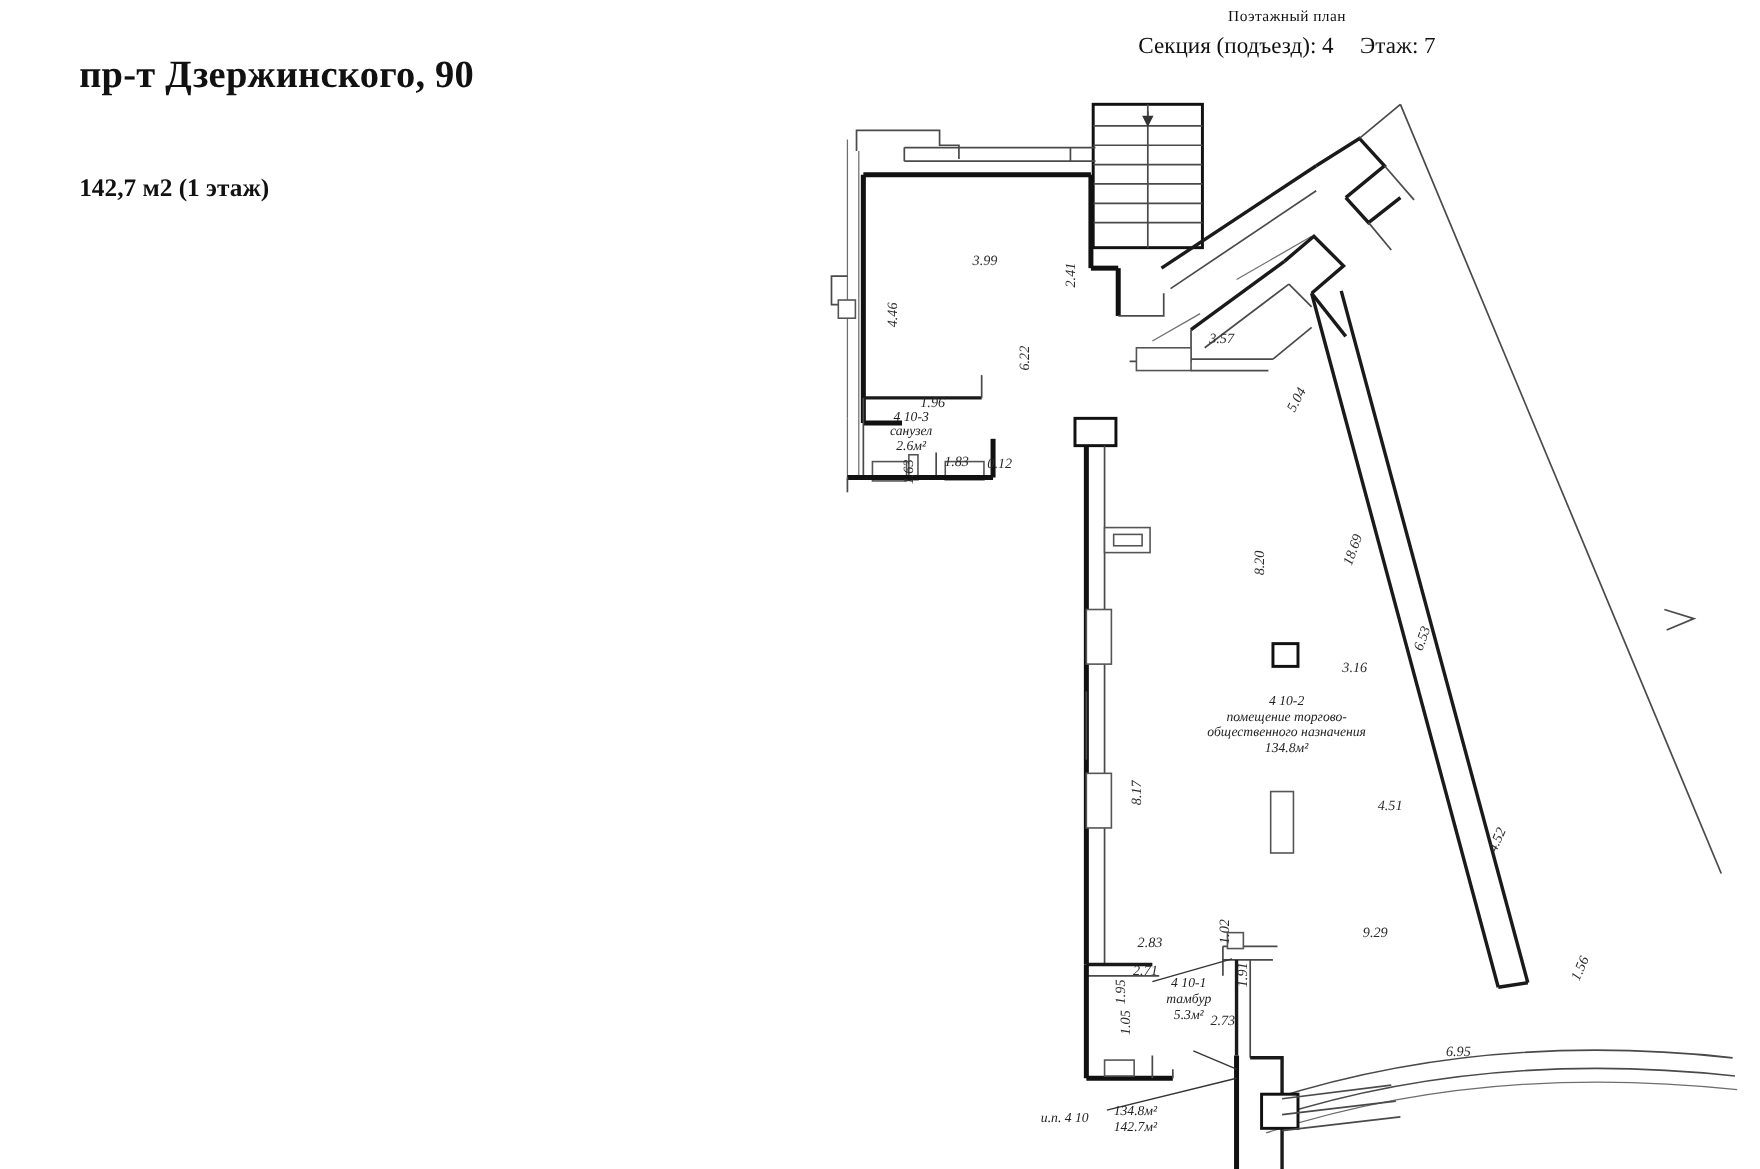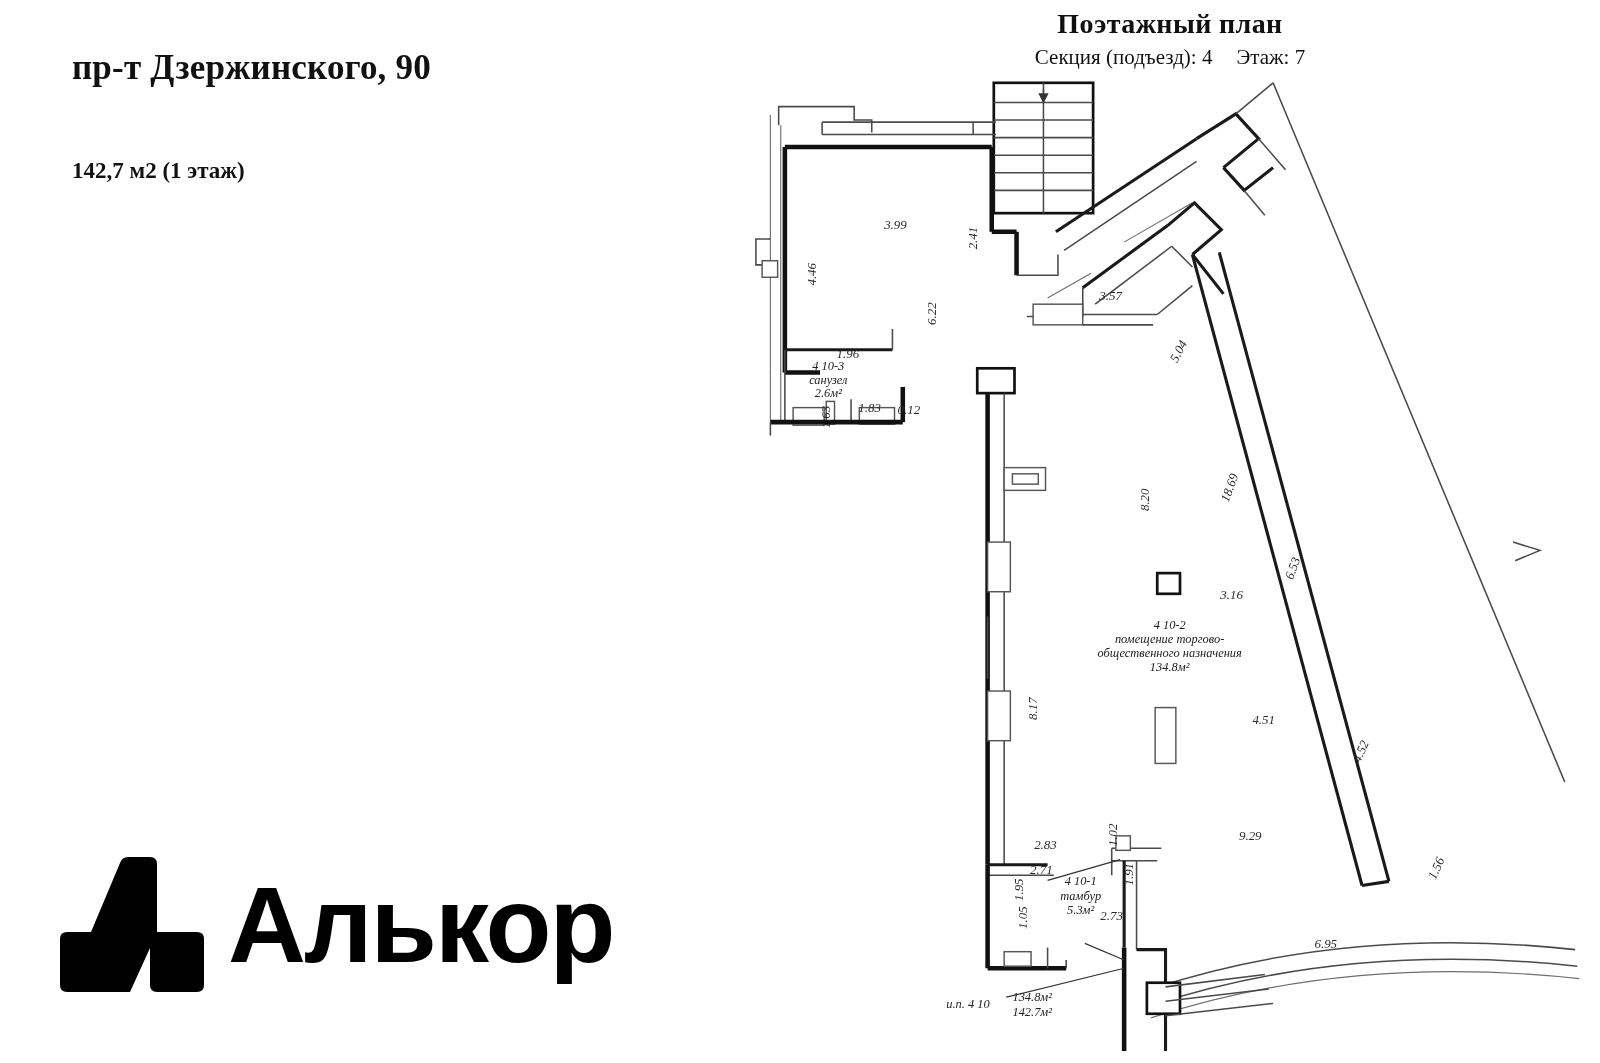--- a/index.html
+++ b/index.html
@@ -64,37 +64,36 @@
 
   
   #plan-header {
     position: absolute;
     left: 860px;
     top: 8px;
     width: 620px;
     text-align: center;
   }
   #plan-header .hdr-title {
-    font-size: 28px;
+    font-size: 14px;
     letter-spacing: .4px;
-    font-weight: bold;
   }
   #plan-header .hdr-row {
     margin-top: 5px;
     font-size: 21px;
     display: flex;
     justify-content: center;
     gap: 24px;
   }
 
   
   #floorplan-drawing {
     position: absolute;
     left: 640px;
-    top: 58px;
+    top: 70px;
     width: 960px;
     height: 993px;
     text-align: center;
   }
   #floorplan-svg { display: block; }
 
   .wall-thick  { fill: none; stroke: #111; stroke-width: 4.4; }
   .wall-med    { fill: none; stroke: #1a1a1a; stroke-width: 3; }
   .wall-thin   { fill: none; stroke: #4a4a4a; stroke-width: 1.5; }
   .wall-hair   { fill: none; stroke: #6e6e6e; stroke-width: 1.1; }
@@ -126,29 +125,20 @@
 </style>
 </head>
 <body>
 
 <div id="info-panel">
 
   <div id="listing-address">пр-т Дзержинского, 90</div>
 
   <div id="listing-area">142,7 м2 (1 этаж)</div>
 
-  <div id="brand-logo">
-    <svg id="brand-mark" width="148" height="140" viewBox="0 0 148 140">
-      <path d="M33 77 L62 8 Q64 2 70 2 L92 2 Q99 2 99 9 L99 77 L139 77
-               Q146 77 146 84 L146 130 Q146 137 139 137 L99 137
-               Q92 137 92 130 L92 93 L72 137 L9 137 Q2 137 2 130
-               L2 84 Q2 77 9 77 Z" fill="#000"></path>
-    </svg>
-    <div id="brand-name">Алькор</div>
-  </div>
 </div>
 
 <div id="plan-header">
   <div class="hdr-title">Поэтажный план</div>
   <div class="hdr-row">
     <span>Секция (подъезд): 4</span>
     <span>Этаж: 7</span>
   </div>
 </div>
 

